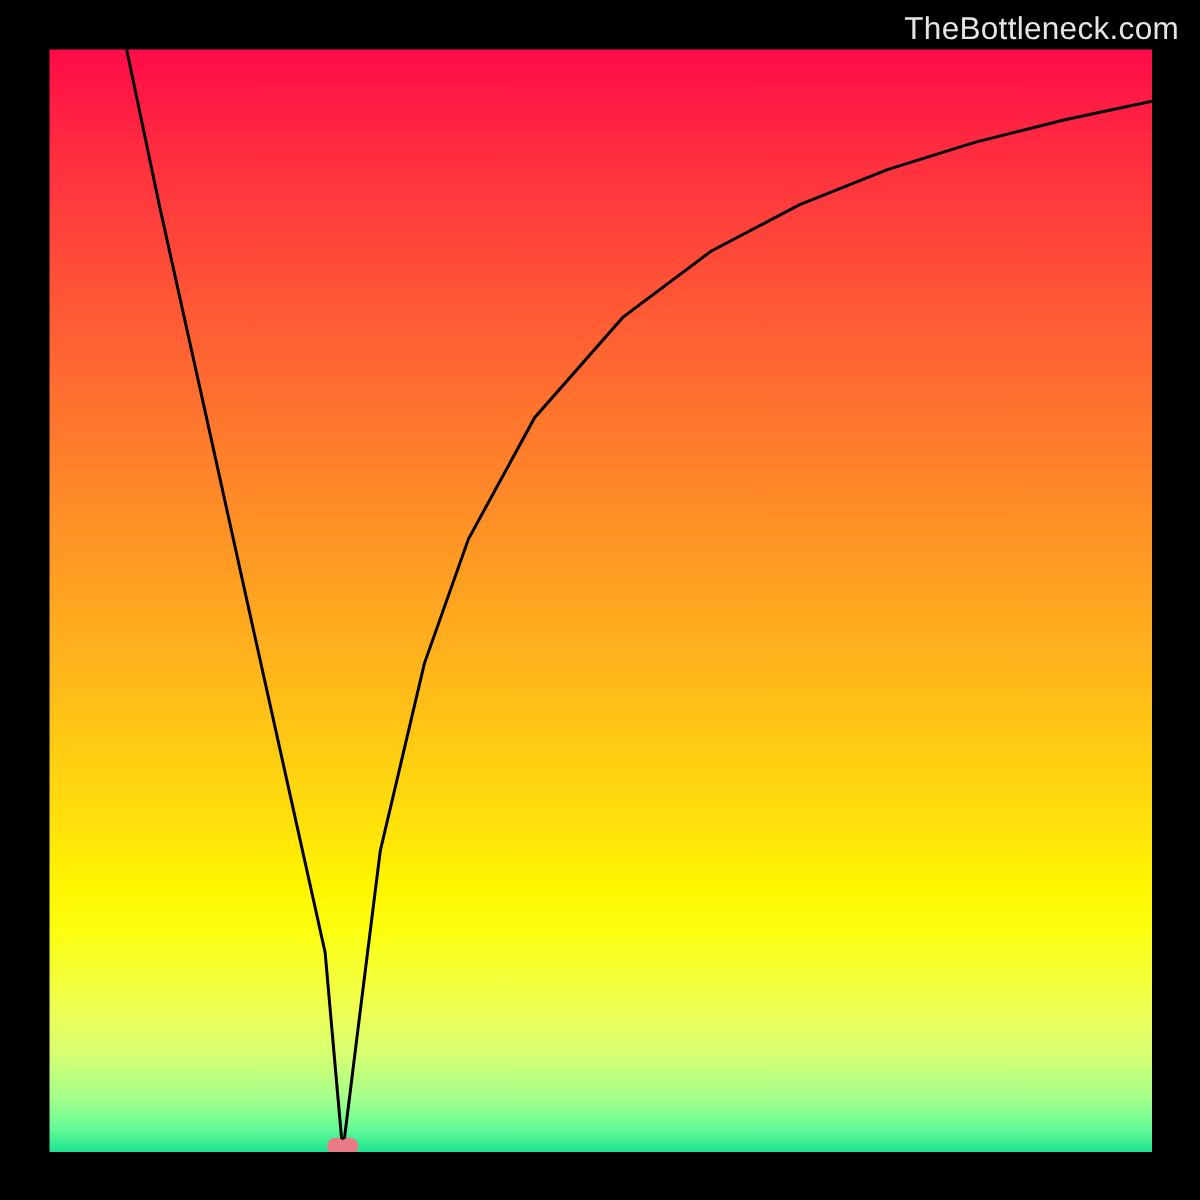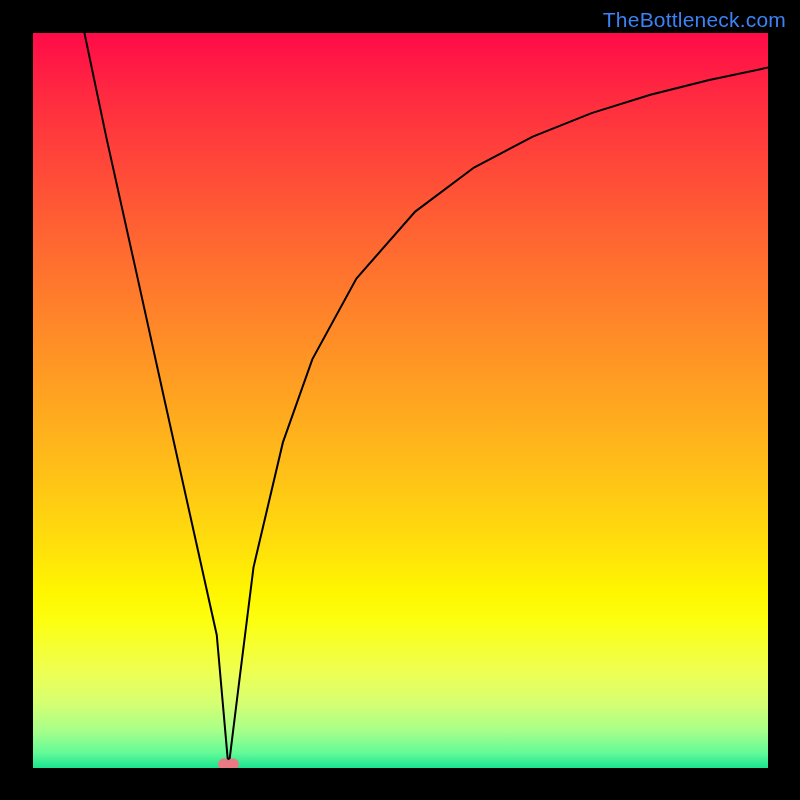--- a/index.html
+++ b/index.html
@@ -46,21 +46,21 @@
     left: 0; top: 0;
     width: 100%; height: 100%;
   }
   .pink-dot {
     fill: #e77a83;
   }
   .attribution {
     position: absolute;
     top: 8px;
     right: 14px;
-    color: #3b82f6;
+    color: #e5e5e5;
     font-size: 21px;
     letter-spacing: 0.2px;
     user-select: none;
   }
 </style>
 </head>
 <body>
 
 <div class="frame">
 

